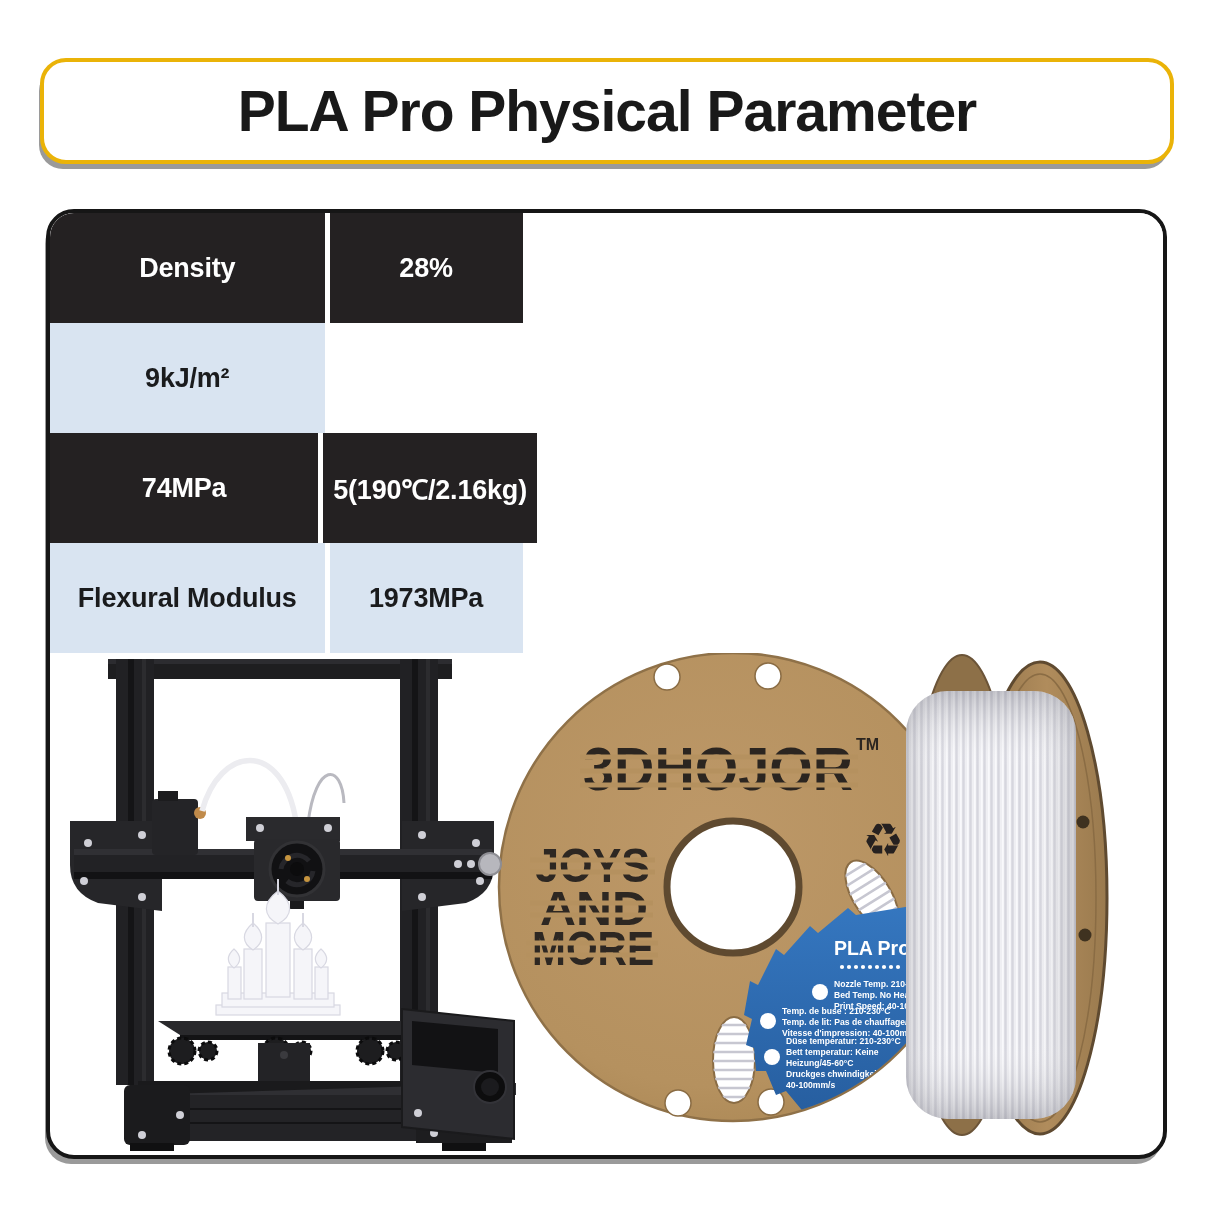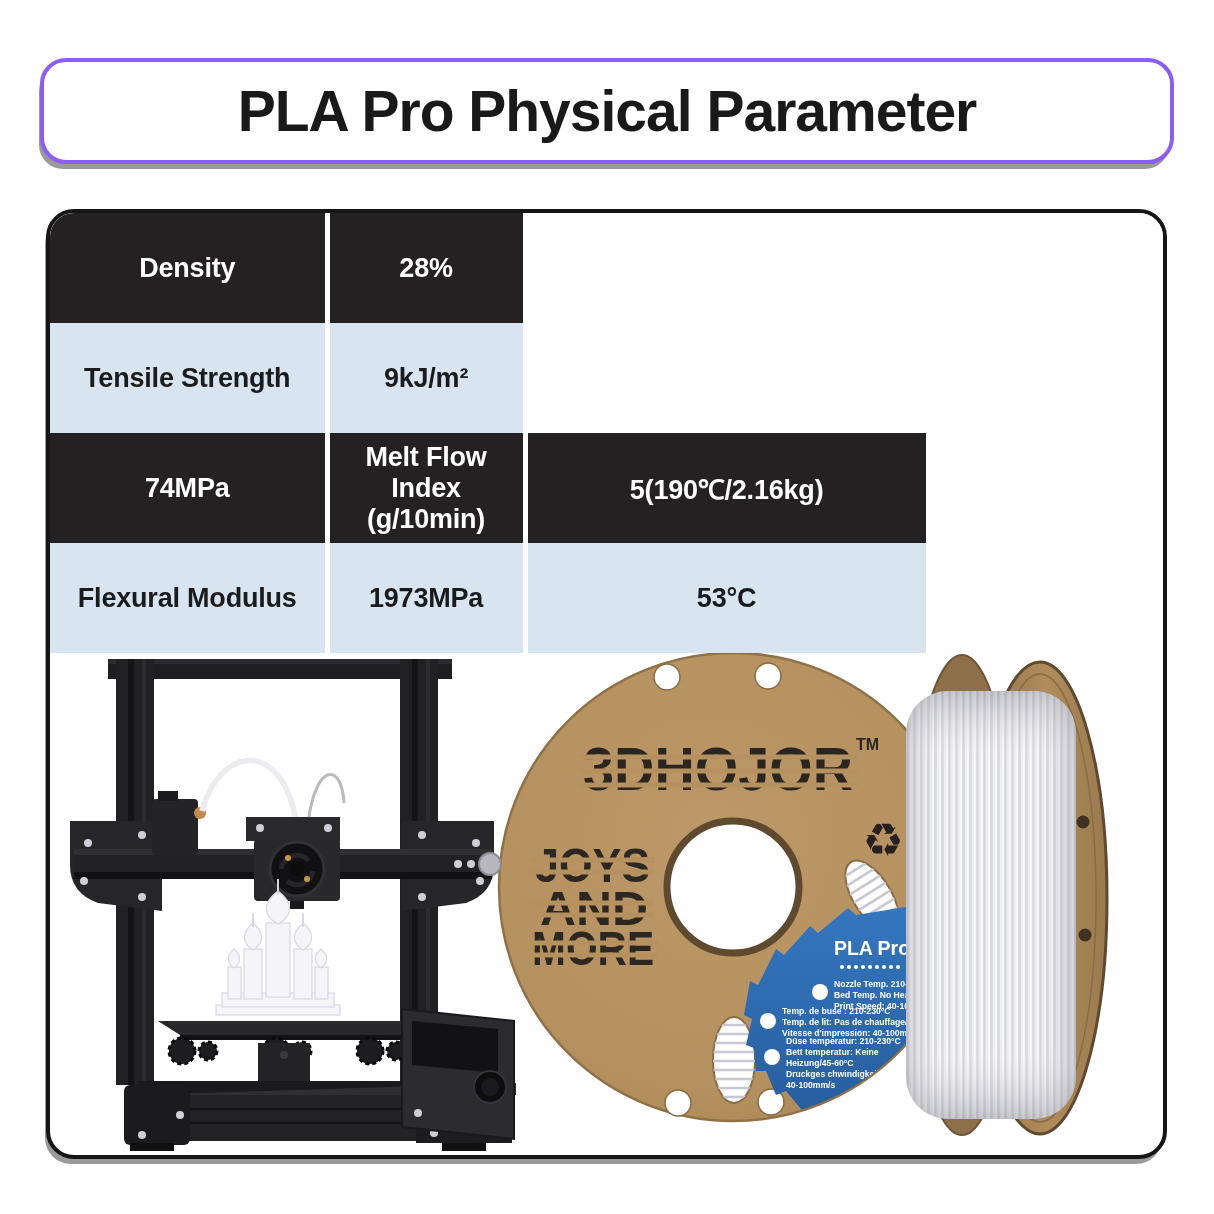--- a/index.html
+++ b/index.html
@@ -1,20 +1,20 @@
 <!DOCTYPE html>
 <html><head>
 <meta charset="utf-8">
 <style>
   html,body{margin:0;padding:0;background:#ffffff;}
   body{width:1214px;height:1214px;position:relative;font-family:"Liberation Sans",sans-serif;overflow:hidden;}
 
   .title-box{
     position:absolute;left:40px;top:58px;width:1134px;height:106px;
-    border:4px solid #8b5cf6;border-radius:26px;background:#fff;
+    border:4px solid #eab308;border-radius:26px;background:#fff;
     box-shadow:-3px 7px 0 -2px #9a9a9a;
     display:flex;align-items:center;justify-content:center;box-sizing:border-box;
   }
   .title-box h1{
     margin:0;font-size:57px;font-weight:700;color:#191919;letter-spacing:-1px;
   }
 
   .main-box{
     position:absolute;left:46px;top:209px;width:1121px;height:950px;
     border:4px solid #161616;border-radius:28px;background:#fff;
@@ -45,32 +45,29 @@
 </div>
 
 <div class="main-box">
 
   <div class="spec-table">
     <div class="spec-row row-dark">
       <div class="spec-cell">Density</div>
       <div class="spec-cell">28%</div>
     </div>
     <div class="spec-row row-light">
-      <div class="spec-cell">Tensile Strength</div>
       <div class="spec-cell">9kJ/m²</div>
     </div>
     <div class="spec-row row-dark">
       <div class="spec-cell">74MPa</div>
-      <div class="spec-cell">Melt Flow Index (g/10min)</div>
       <div class="spec-cell">5(190℃/2.16kg)</div>
     </div>
     <div class="spec-row row-light">
       <div class="spec-cell">Flexural Modulus</div>
       <div class="spec-cell">1973MPa</div>
-      <div class="spec-cell">53°C</div>
     </div>
   </div>
 
   <svg class="illustration" viewBox="0 0 1113 502">
     <defs>
       <radialGradient id="discGrad" cx="45%" cy="40%" r="75%">
         <stop offset="0%" stop-color="#bd9868"></stop>
         <stop offset="70%" stop-color="#b5915f"></stop>
         <stop offset="100%" stop-color="#a5824f"></stop>
       </radialGradient>

